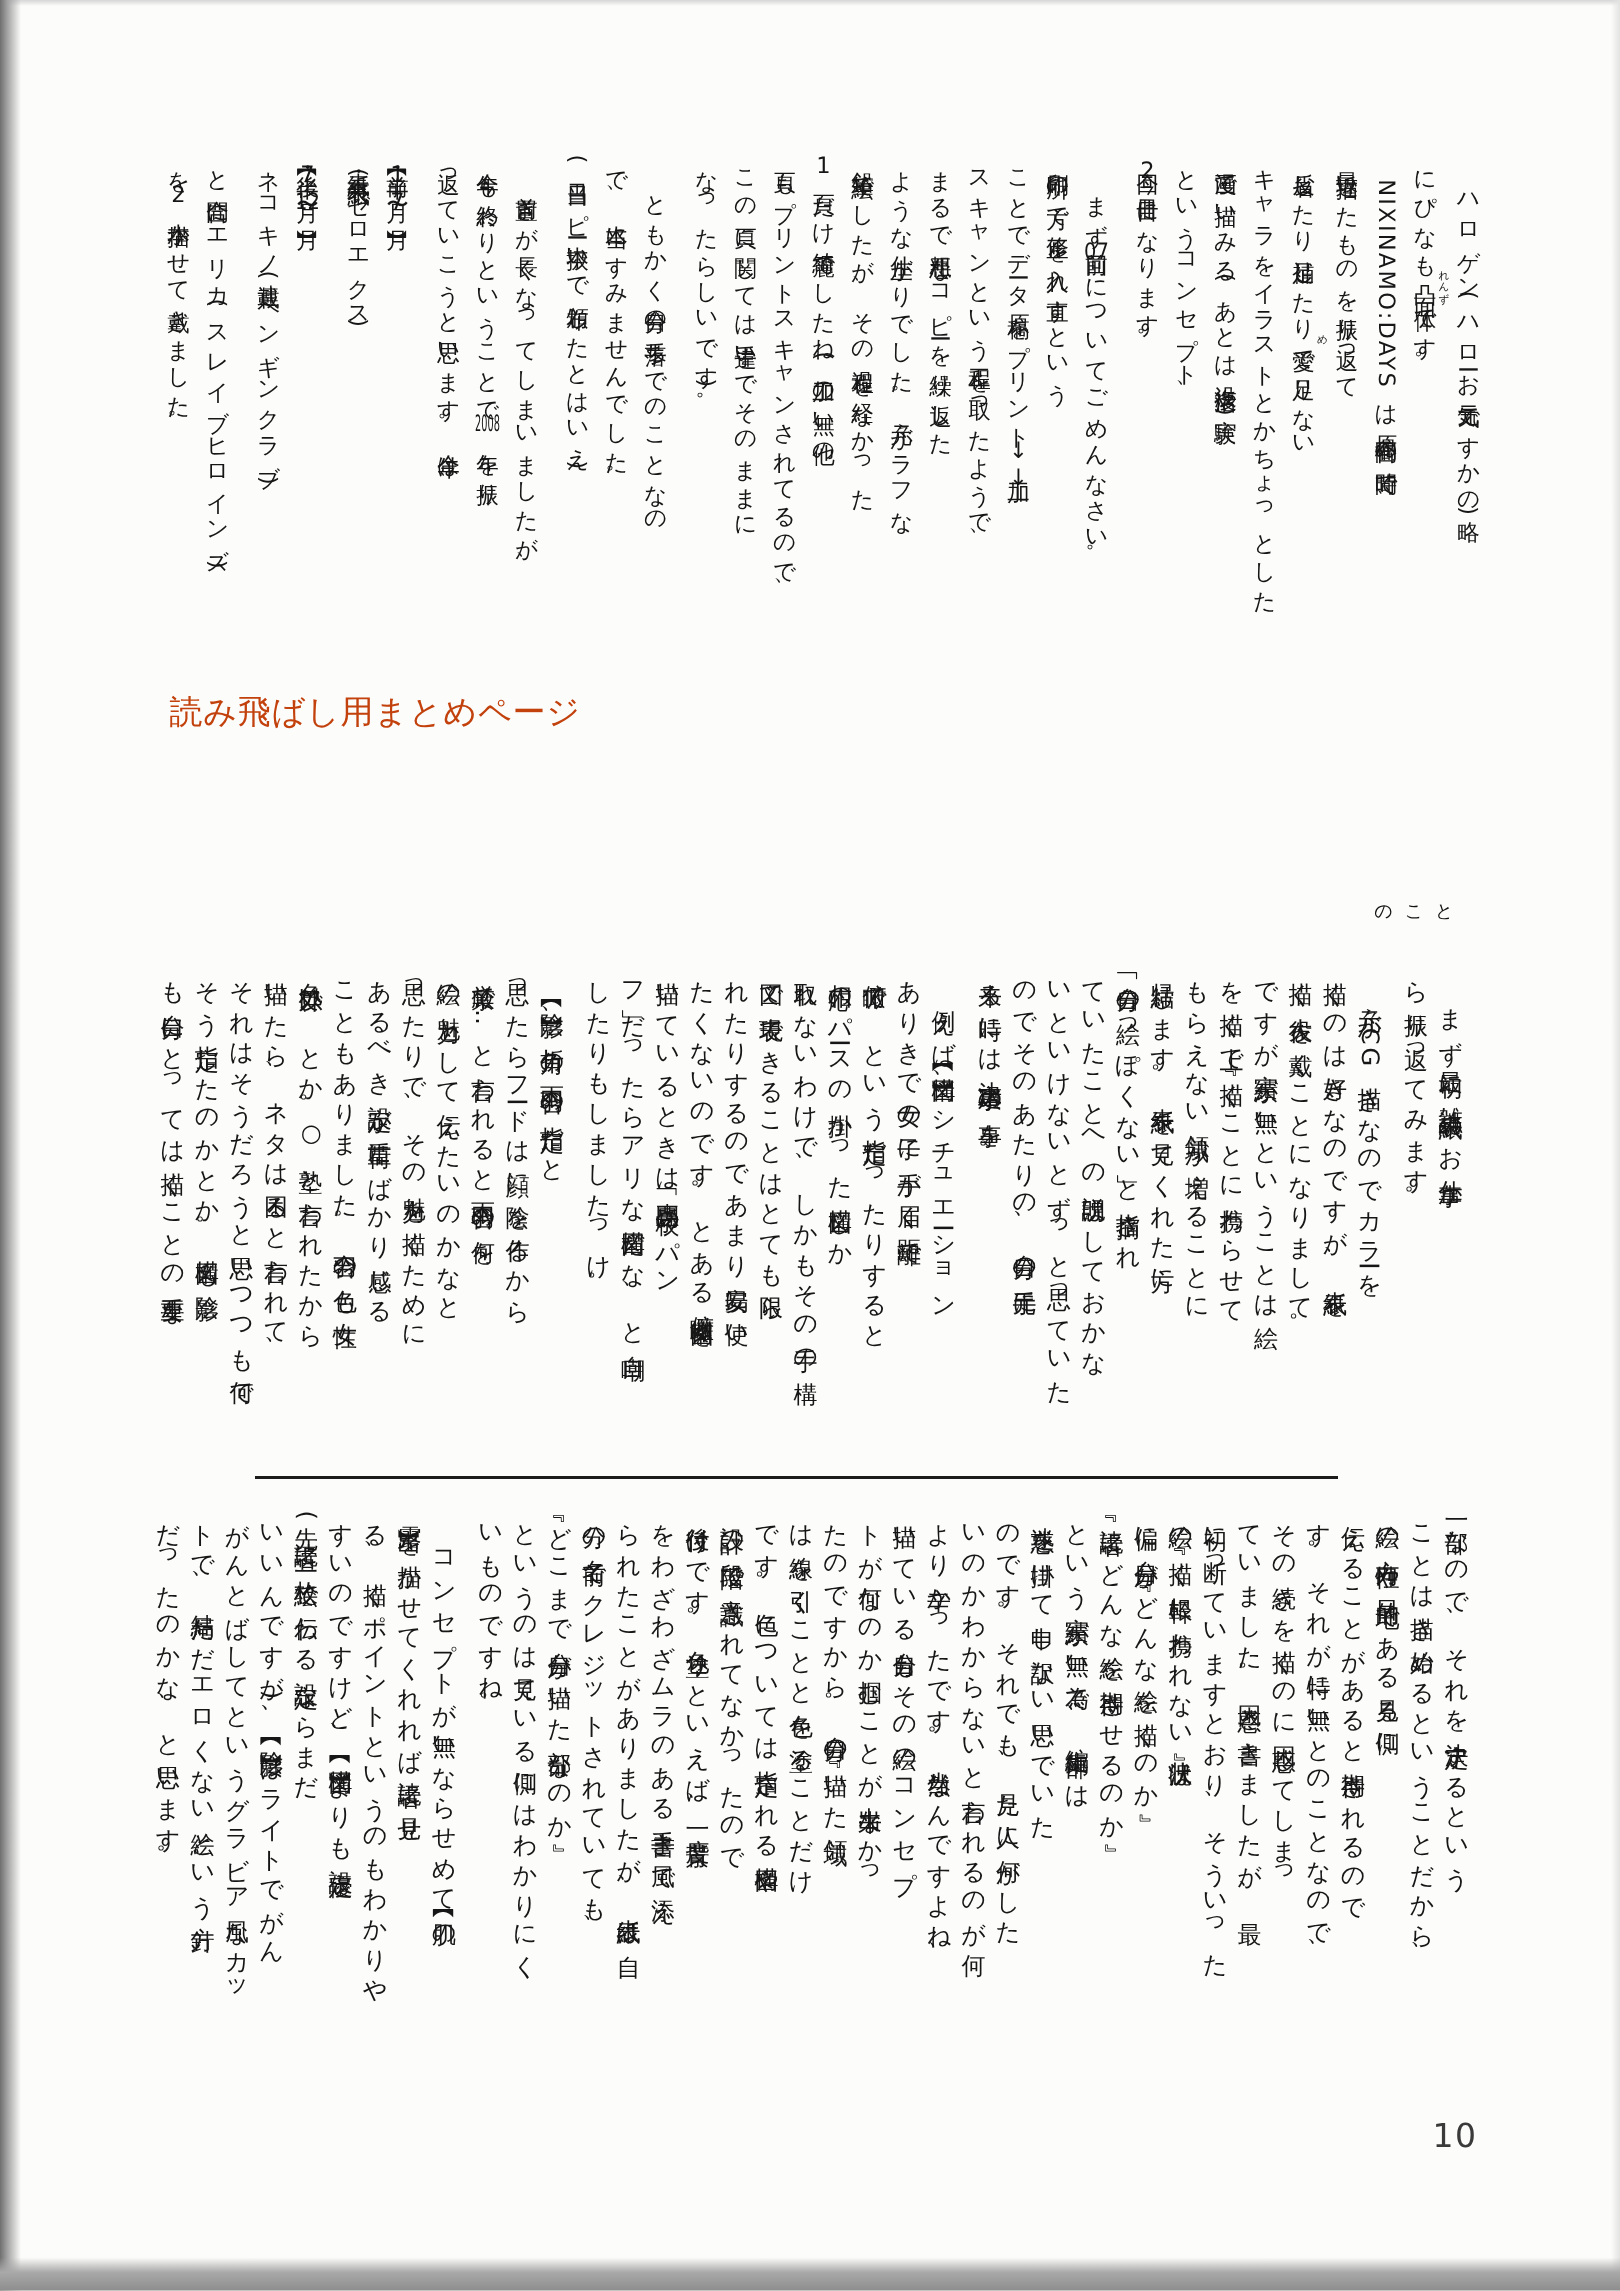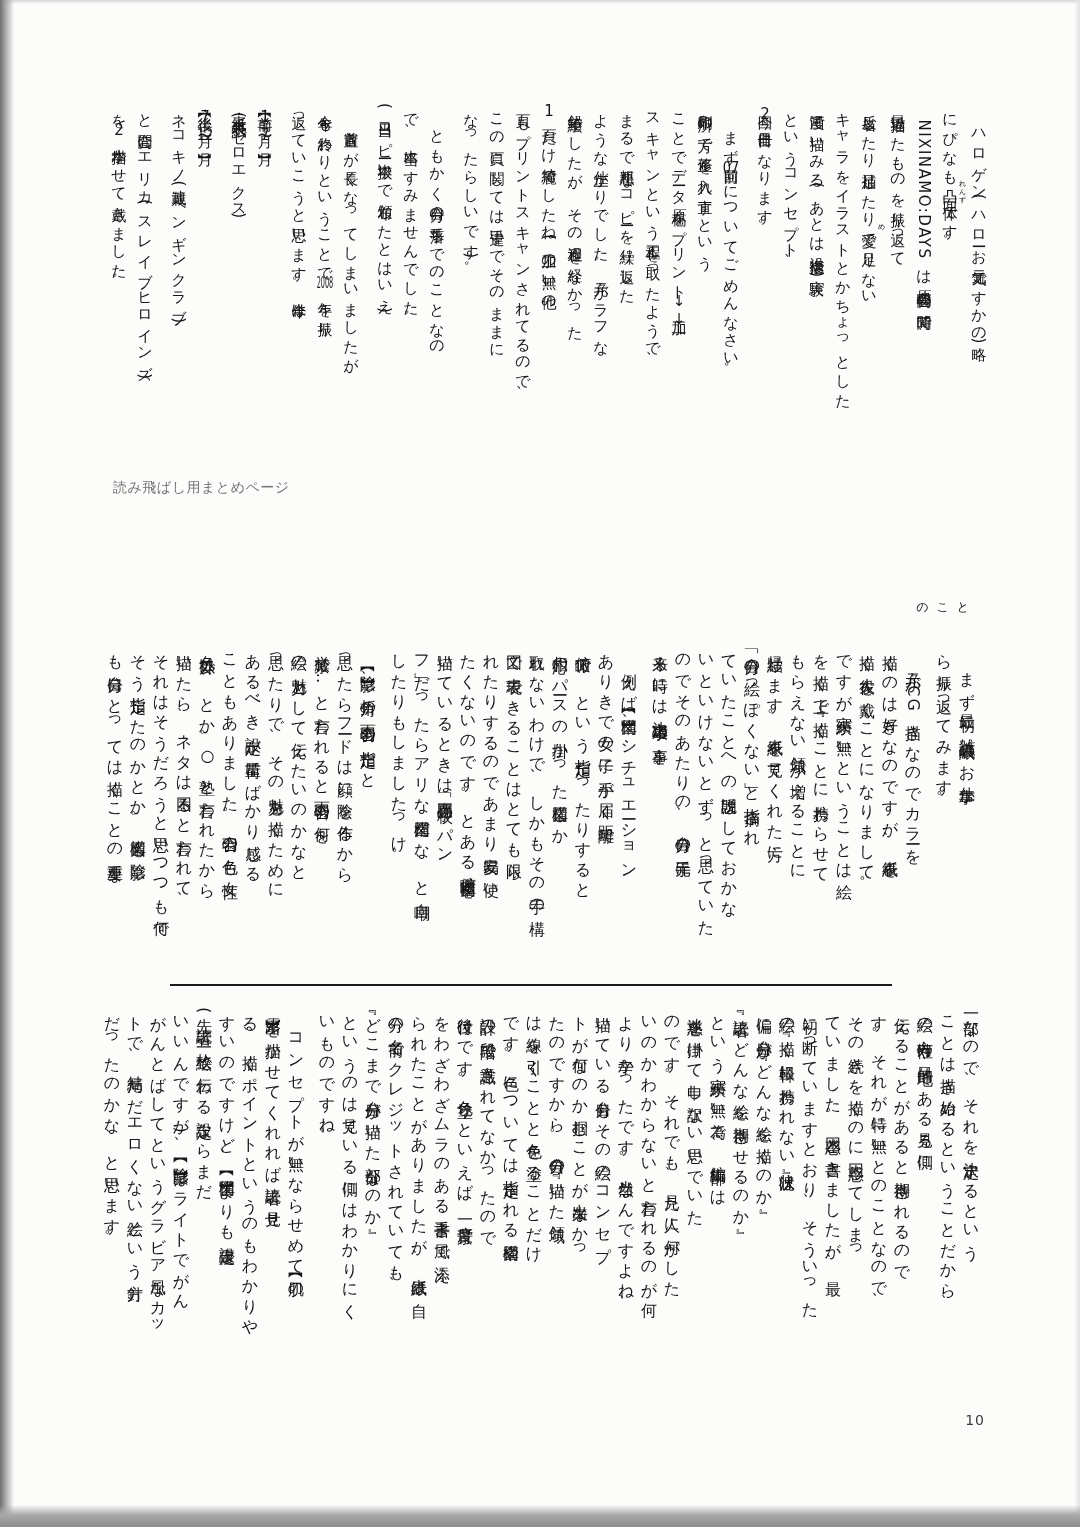--- a/index.html
+++ b/index.html
@@ -24,30 +24,30 @@
   .vblock:not(:last-child){margin-left:8px;}
   .vline{display:block;}
   .tcy{text-combine-upright:all;}
   ruby rt{font-size:7px;letter-spacing:0;}
 
   #top-text{right:88px;top:103px;font-size:15px;letter-spacing:1.5px;line-height:26px;}
   #middle-text{right:101px;top:643px;font-size:16px;letter-spacing:2px;line-height:23px;}
   #bottom-text{right:97px;top:1005px;font-size:16px;letter-spacing:2px;line-height:23px;}
 
   
-  #skip-note{position:absolute;left:113px;top:479px;font-size:14px;letter-spacing:0.5px;color:#737373;}
+  #skip-note{position:absolute;left:113px;top:460px;font-size:22px;letter-spacing:0.5px;color:#c2410c;}
   #cover-title{position:absolute;right:92px;top:470px;
     font-family:"DejaVu Serif",serif;font-weight:bold;font-size:140px;
     line-height:1.05;letter-spacing:2px;color:#111;}
   #cover-title-sub{position:absolute;right:103px;top:599px;
     font-family:"DejaVu Serif",serif;font-size:12px;letter-spacing:8px;color:#111;}
 
   #divider{position:absolute;left:170px;top:984px;width:722px;height:2px;background:#1c1c1c;}
 
-  #page-number{position:absolute;right:95px;top:1412px;font-size:14px;color:#3a3a3a;letter-spacing:1px;}
+  #page-number{position:absolute;right:95px;top:1412px;font-size:22px;color:#3a3a3a;letter-spacing:1px;}
 </style>
 </head>
 <body>
 
 <div id="page">
   <div class="edge-top"></div>
   <div class="edge-right"></div>
   <div class="edge-left"></div>
   <div class="edge-bottom"></div>
 

